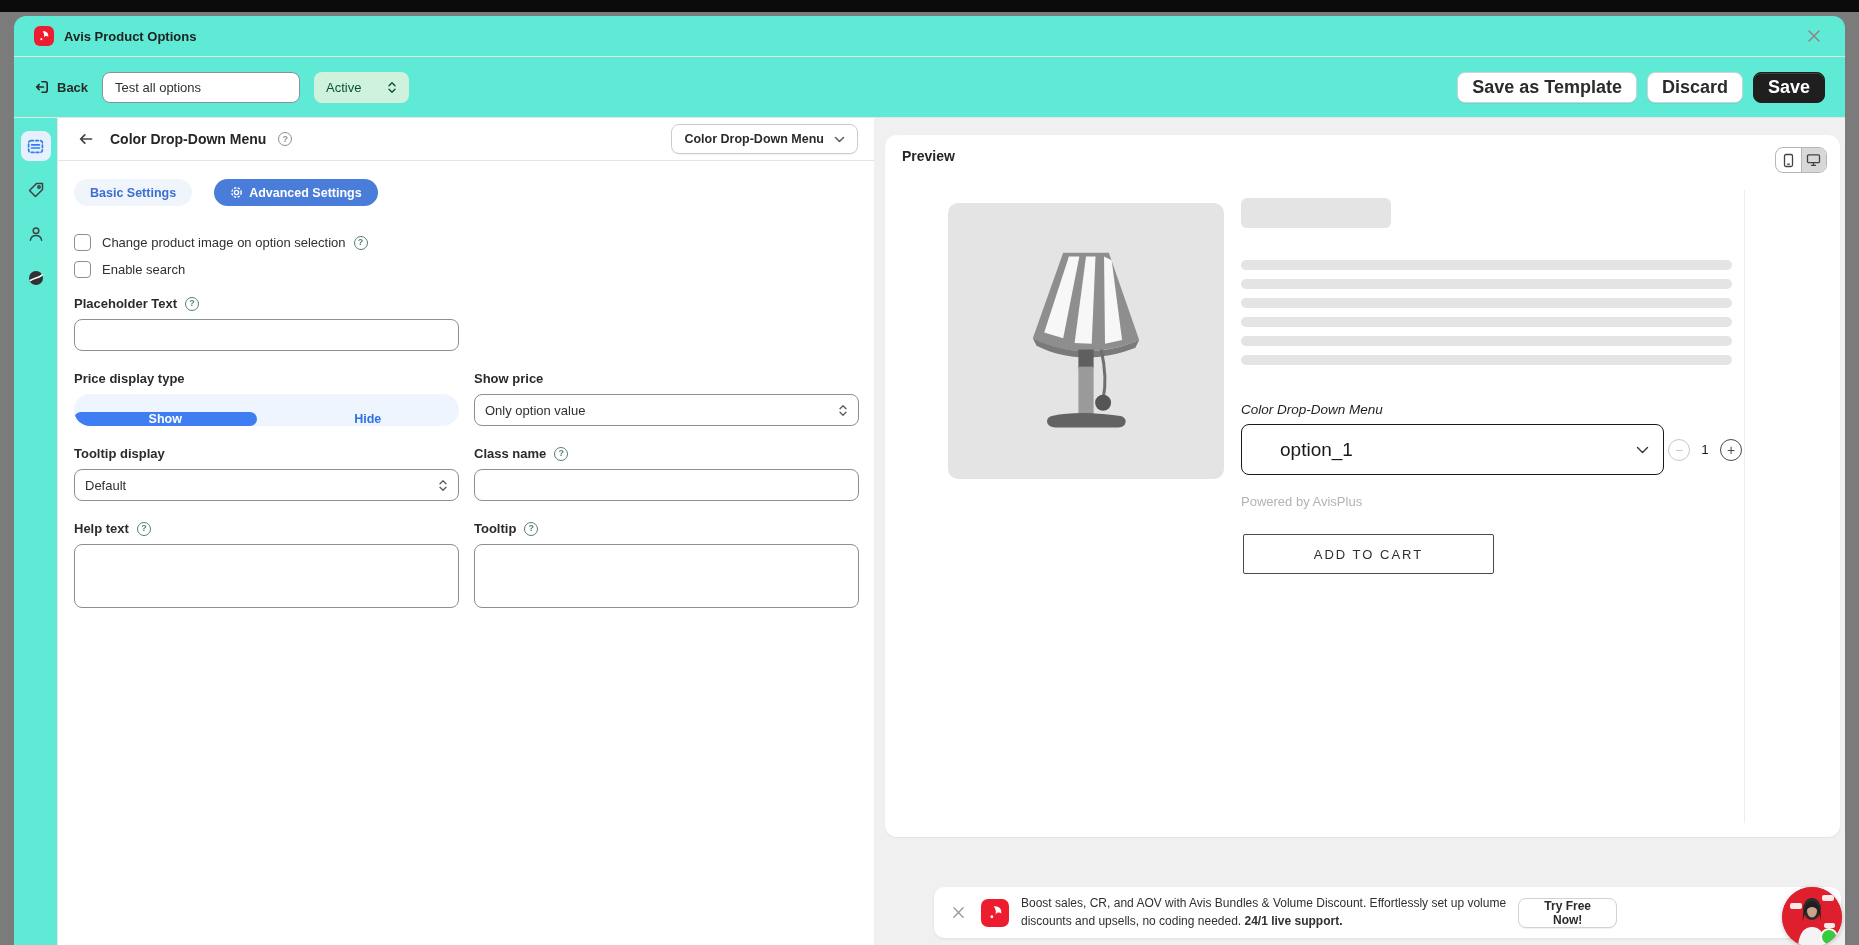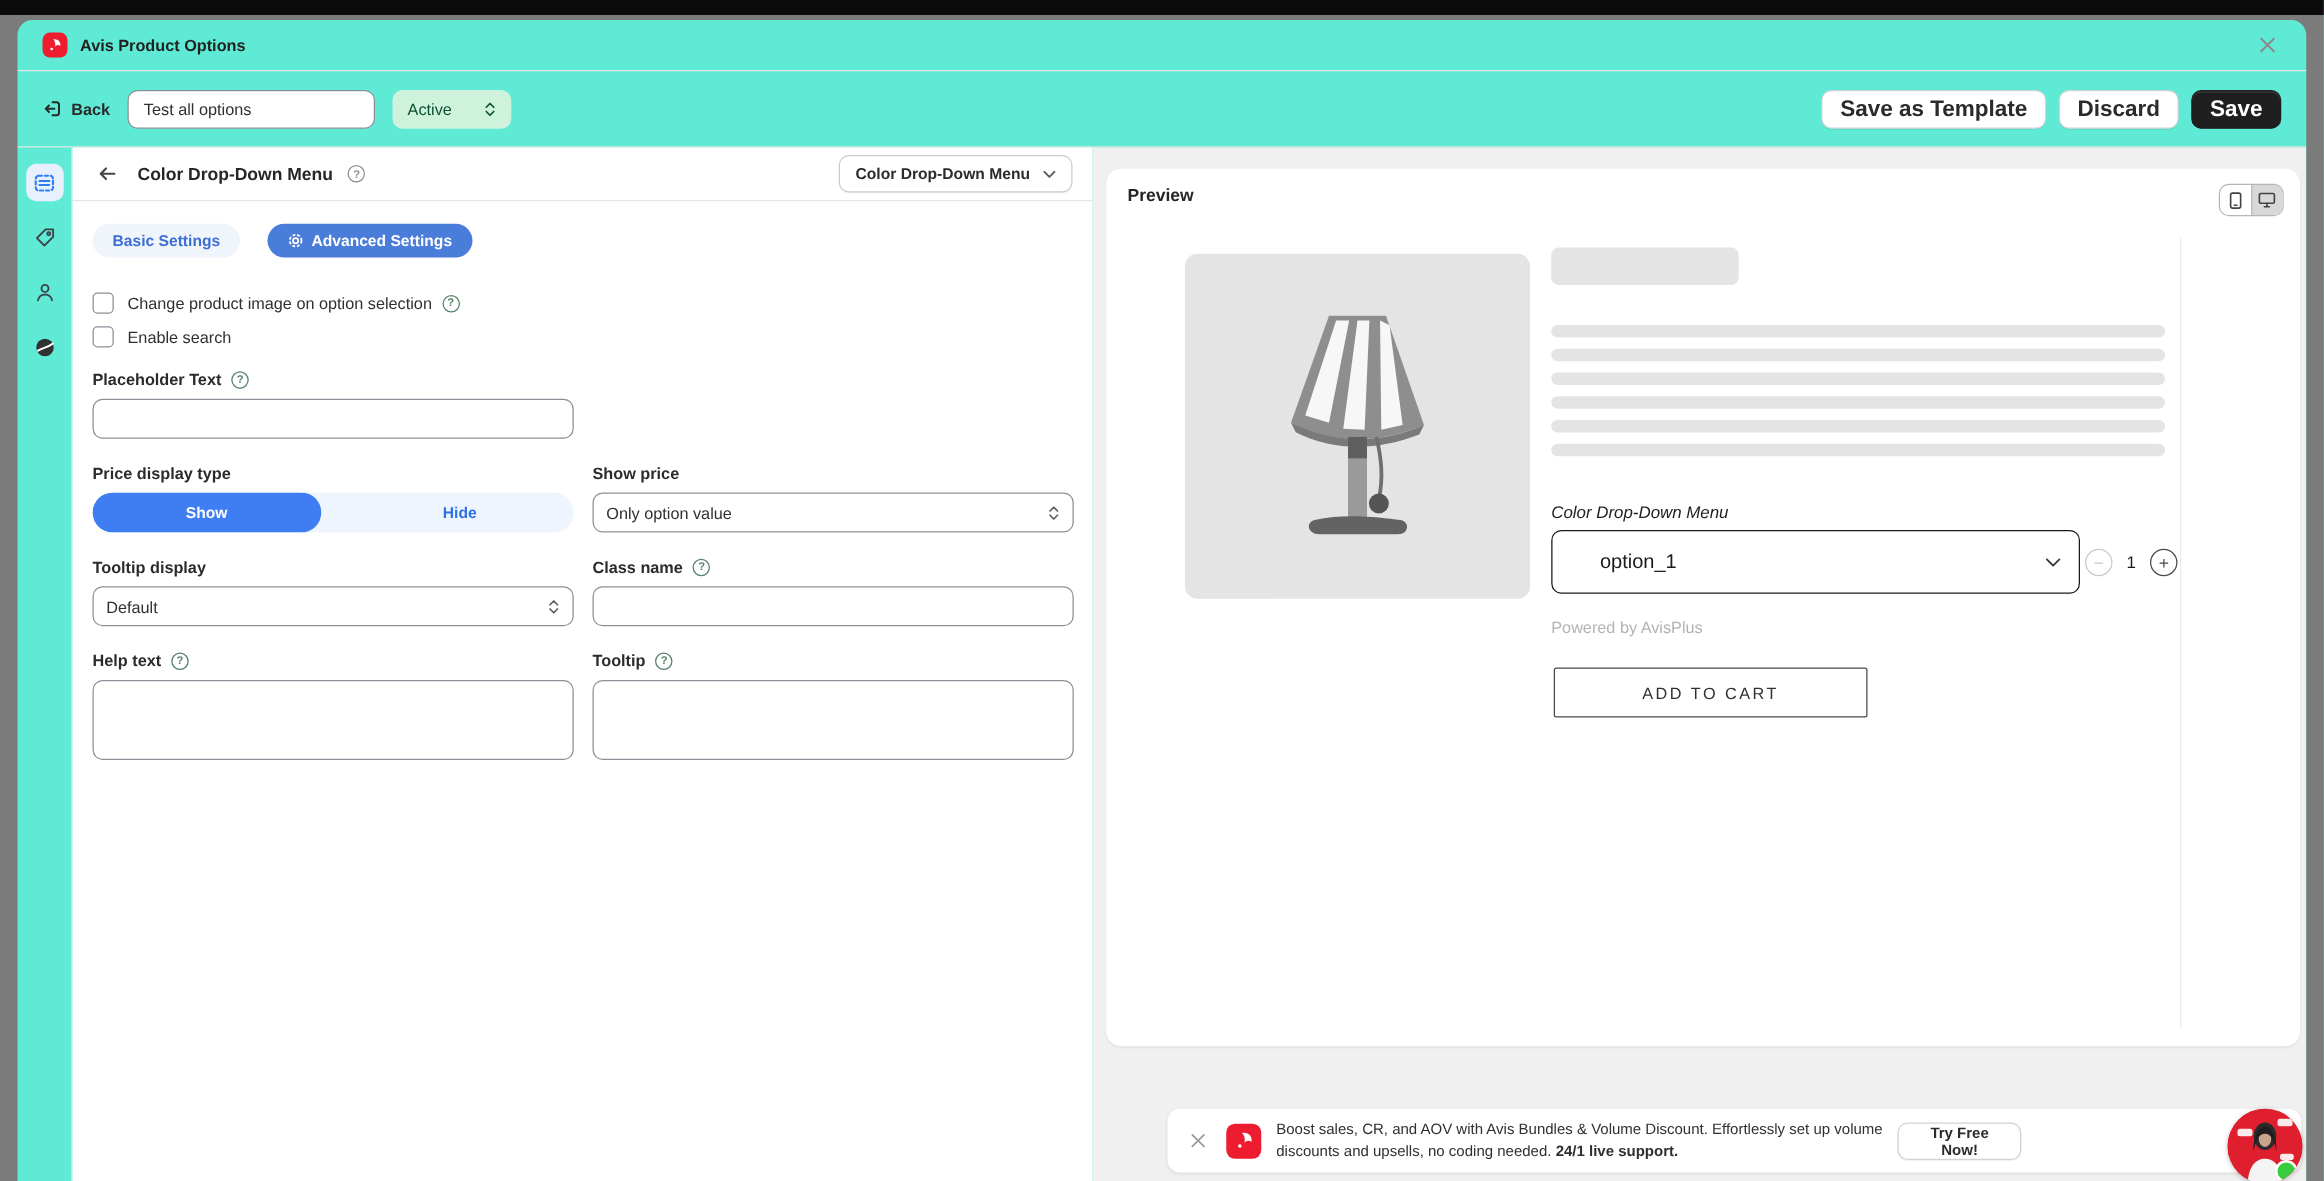--- a/index.html
+++ b/index.html
@@ -43,21 +43,21 @@
   .tab { height:27px; border-radius:14px; padding:0 16px; display:flex; align-items:center; gap:6px; font-size:12.5px; font-weight:700; cursor:pointer; border:none; font-family:inherit; }
   .tab.inactive { background:#f0f4fb; color:#3b6fd4; }
   .tab.active { background:#4a7cda; color:#fff; }
   .check-row { display:flex; align-items:center; gap:11px; margin-bottom:10px; }
   .check-row input[type=checkbox] { width:17px; height:17px; appearance:none; border:1.6px solid #8a9097; border-radius:4px; background:#fff; cursor:pointer; }
   .check-label { font-size:13px; color:#303030; display:flex; align-items:center; gap:8px; }
   .field-label { font-size:13px; font-weight:600; color:#2b2b2b; display:flex; align-items:center; gap:8px; margin:18px 0 8px; }
   .text-input { width:385px; height:32px; border:1px solid #8a9097; border-radius:8px; padding:0 10px; font-size:13px; font-family:inherit; background:#fff; }
   .grid2 { display:grid; grid-template-columns:385px 385px; column-gap:15px; }
   .grid2 .field-label { margin-top:20px; }
-  .seg { display:flex; height:32px; background:#eef5fe; border-radius:16px; overflow:hidden; width:385px; }
+  .seg { display:flex; height:32px; background:#eef5fe; border-radius:16px; overflow:hidden; width:385px;align-items:flex-end; }
   .seg-opt { flex:1; display:flex; align-items:center; justify-content:center; font-size:12.5px; font-weight:700; cursor:pointer; }
   .seg-opt.on { background:#3e7ef2; color:#fff; border-radius:16px; }
   .seg-opt.off { color:#2e71e5;padding-left:20px; }
   .select-box { width:385px; height:32px; border:1px solid #8a9097; border-radius:8px; background:#fff; display:flex; align-items:center; justify-content:space-between; padding:0 10px; font-size:13px; color:#303030; cursor:pointer; }
   .textarea { width:385px; height:64px; border:1px solid #8a9097; border-radius:8px; background:#fff; resize:none; font-family:inherit; font-size:13px; padding:8px 10px; }
 
   
   .preview-area { flex:1; background:#f0f0f1; position:relative; min-width:0; }
   .preview-card { position:absolute; left:11px; right:5px; top:17px; height:702px; background:#fff; border-radius:12px; box-shadow:0 1px 2px rgba(0,0,0,.06); }
   .pv-title { position:absolute; left:17px; top:13px; font-size:14px; font-weight:700; color:#262626; }
@@ -65,21 +65,21 @@
   .device-cell { flex:1; display:flex; align-items:center; justify-content:center; cursor:pointer; }
   .device-cell.sel { background:#d8d8d8; }
   .device-cell + .device-cell { border-left:1px solid #b4b7ba; }
   .pv-content { position:absolute; left:63px; top:55px; right:95px; bottom:14px; border-right:1px solid #ececec; }
   .pv-img { position:absolute; left:0; top:13px; width:276px; height:276px; background:#e4e4e5; border-radius:10px; display:flex; align-items:center; justify-content:center; }
   .pv-right { position:absolute; left:293px; top:8px; right:12px; bottom:0; }
   .sk-title { position:absolute; left:0; top:0; width:150px; height:30px; border-radius:6px; background:#e4e4e5; }
   .sk-line { position:absolute; left:0; right:0; height:10px; border-radius:5px; background:#e4e4e5; }
   .pv-option-label { position:absolute; left:0; top:204px; font-style:italic; font-size:13.5px; color:#1f1f1f; }
   .pv-dropdown { position:absolute; left:0; top:226px; width:423px; height:51px; border:1.5px solid #1a1a1a; border-radius:8px; background:#fff; display:flex; align-items:center; cursor:pointer; }
-  .pv-dd-value { margin-left:38px; font-size:16px; font-weight:500; color:#1a1a1a; flex:1; }
+  .pv-dd-value { margin-left:38px; font-size:19px; font-weight:500; color:#1a1a1a; flex:1; }
   .pv-dd-chev { margin-right:14px; }
   .qty-row { position:absolute; left:427px; top:226px; height:51px; display:flex; align-items:center; gap:10px; }
   .qty-btn { width:22px; height:22px; border-radius:50%; background:#fff; display:flex; align-items:center; justify-content:center; cursor:pointer; font-size:14px; line-height:1; }
   .qty-minus { border:1.5px solid #c9c9c9; color:#c9c9c9; }
   .qty-plus { border:1.5px solid #4a4a4a; color:#4a4a4a; }
   .qty-val { font-size:13.5px; color:#1a1a1a; min-width:10px; text-align:center; }
   .pv-powered { position:absolute; left:0; top:296px; font-size:13px; color:#b3b3b3; }
   .pv-atc { position:absolute; left:2px; top:336px; width:251px; height:40px; background:#fff; border:1px solid #4a4a4a; border-radius:2px; font-size:13px; letter-spacing:2px; color:#303030; cursor:pointer; font-family:inherit; }
 
   

